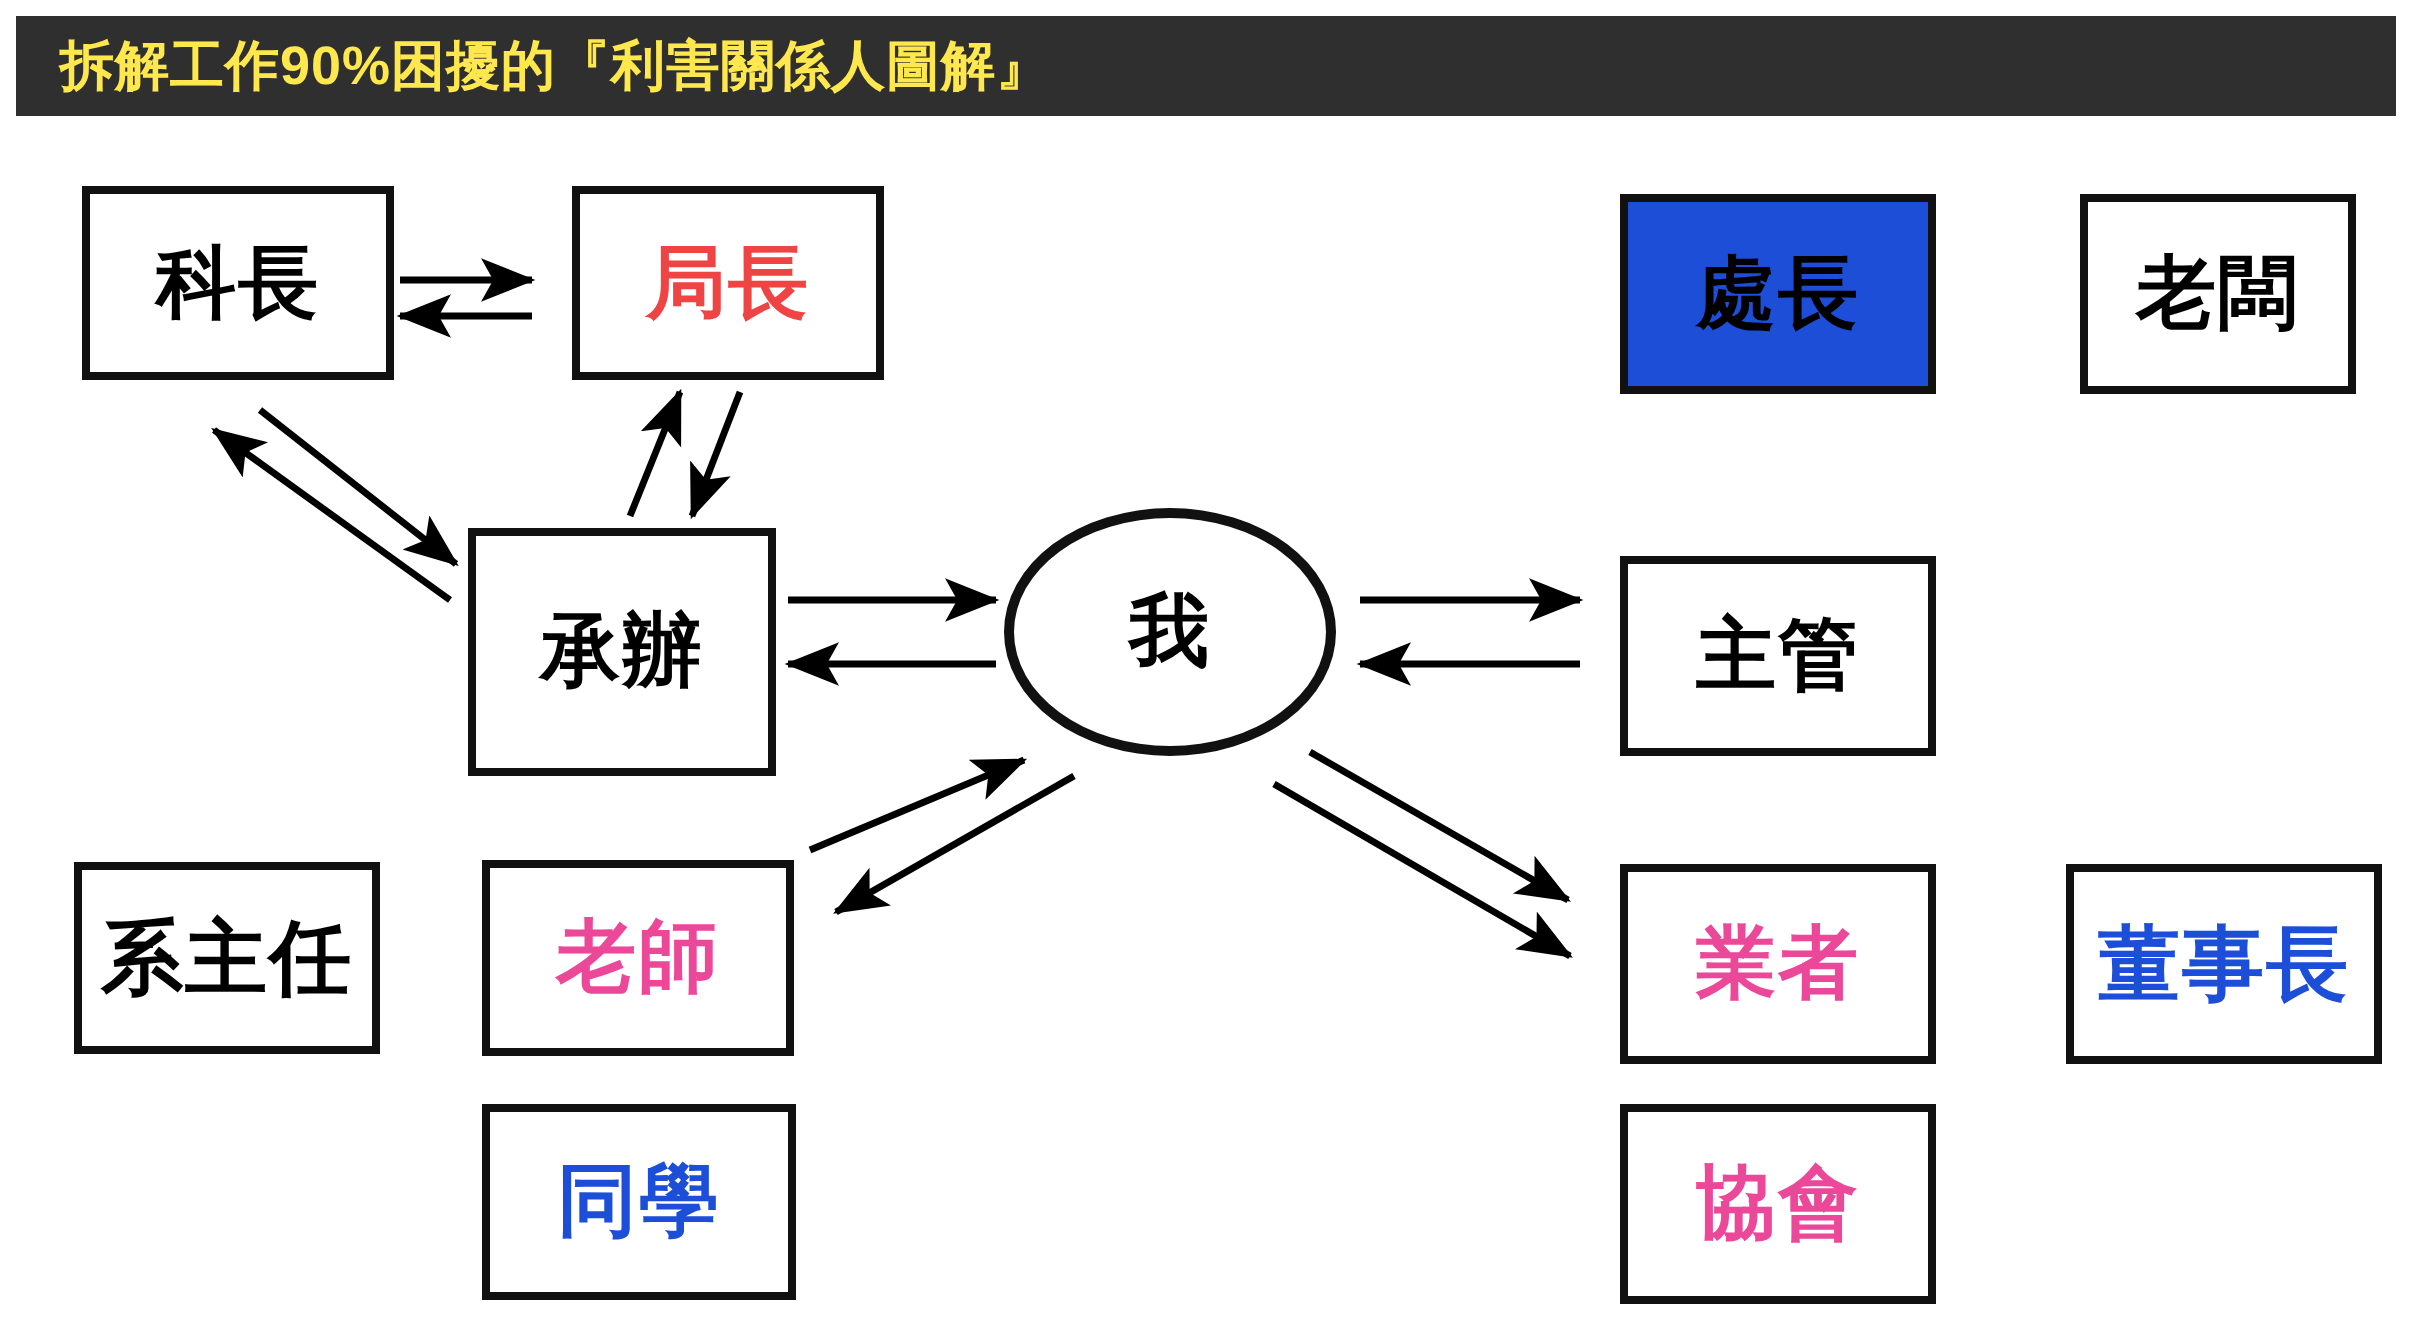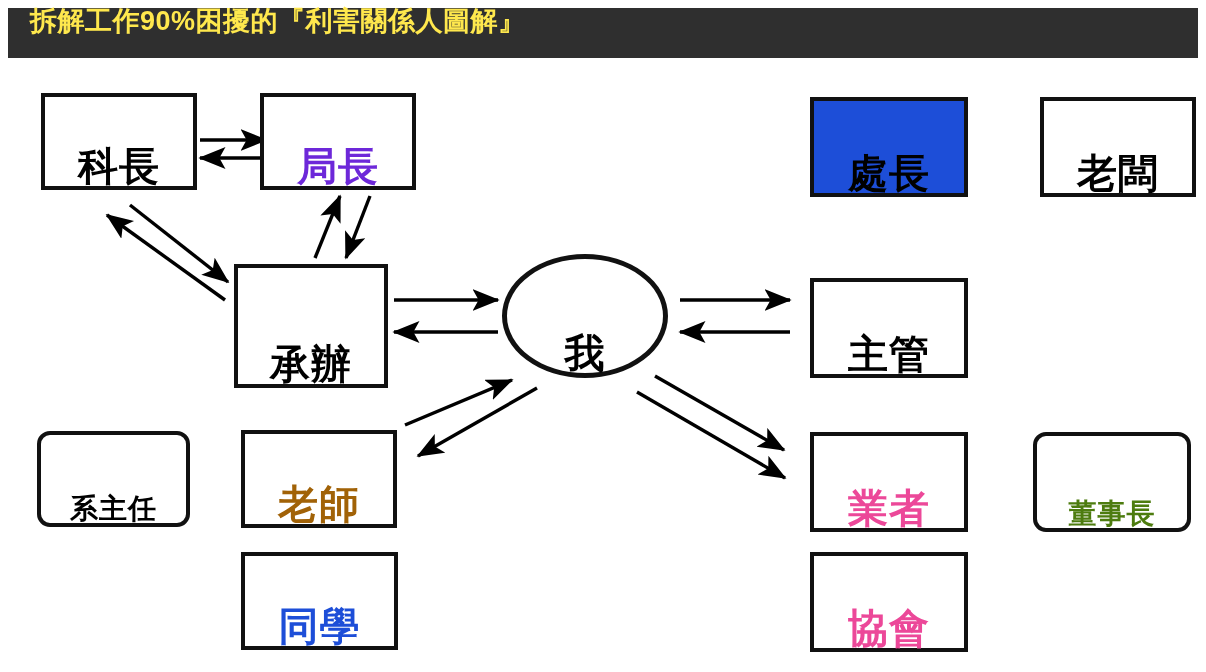--- a/index.html
+++ b/index.html
@@ -11,49 +11,49 @@
     position:relative;
   }
   #stage{position:relative;width:1206px;height:672px;background:#fff;}
 
   
   .title-banner{
     position:absolute;
     left:8px; top:8px;
     width:1190px; height:50px;
     background:#2f2f2f;
-    display:flex; align-items:flex-start;
+    display:flex; align-items:center;
   }
   .title-text{
     color:#ffe84d;
     font-size:27px;
     font-weight:bold;
     letter-spacing:0.5px;
     margin-left:22px;
     white-space:nowrap;
     line-height:1;
   }
 
   
   .node{
     position:absolute;
     box-sizing:border-box;
     background:#ffffff;
     border:4px solid #111111;
     display:flex;
-    align-items:flex-end;
+    align-items:center;
     justify-content:center;
     color:#000;
     font-weight:bold;
     font-size:40px;
     line-height:1;
     letter-spacing:1px;
     white-space:nowrap;
   }
-  .node.small-text{font-size:28px;border-radius:13px;}
+  .node.small-text{font-size:41px;}
   .node.ellipse{
     border-radius:50%;
     border-width:5px;
   }
 
   
   #arrows{
     position:absolute;
     left:0; top:0;
     width:1206px; height:672px;
@@ -90,51 +90,51 @@
         <line x1="537" y1="388" x2="418" y2="456" stroke="#000000"></line>
         <line x1="655" y1="376" x2="784" y2="450" stroke="#000000"></line>
         <line x1="637" y1="392" x2="785" y2="478" stroke="#000000"></line>
       </g>
   </svg>
 
   <div id="node-layer">
       <div class="node" style="left: 41px; top: 93px; width: 156px; height: 97px; border-color: rgb(17, 17, 17); background: rgb(255, 255, 255); color: rgb(0, 0, 0);">
         <span>科長</span>
       </div>
-      <div class="node" style="left: 260px; top: 93px; width: 156px; height: 97px; border-color: rgb(17, 17, 17); background: rgb(255, 255, 255); color: #6d28d9;">
+      <div class="node" style="left: 286px; top: 93px; width: 156px; height: 97px; border-color: rgb(17, 17, 17); background: rgb(255, 255, 255); color: #ef4444;">
         <span>局長</span>
       </div>
       <div class="node" style="left: 234px; top: 264px; width: 154px; height: 124px; border-color: rgb(17, 17, 17); background: rgb(255, 255, 255); color: rgb(0, 0, 0);">
         <span>承辦</span>
       </div>
       <div class="node ellipse" style="left: 502px; top: 254px; width: 166px; height: 124px; border-color: rgb(17, 17, 17); background: rgb(255, 255, 255); color: rgb(0, 0, 0);">
         <span>我</span>
       </div>
       <div class="node" style="left: 810px; top: 97px; width: 158px; height: 100px; border-color: rgb(17, 17, 17); background: #1d4ed8; color: rgb(0, 0, 0);">
         <span>處長</span>
       </div>
-      <div class="node" style="left: 1040px; top: 97px; width: 156px; height: 100px; border-color: rgb(17, 17, 17); background: rgb(255, 255, 255); color: rgb(0, 0, 0);">
+      <div class="node" style="left: 1040px; top: 97px; width: 138px; height: 100px; border-color: rgb(17, 17, 17); background: rgb(255, 255, 255); color: rgb(0, 0, 0);">
         <span>老闆</span>
       </div>
       <div class="node" style="left: 810px; top: 278px; width: 158px; height: 100px; border-color: rgb(17, 17, 17); background: rgb(255, 255, 255); color: rgb(0, 0, 0);">
         <span>主管</span>
       </div>
       <div class="node small-text" style="left: 37px; top: 431px; width: 153px; height: 96px; border-color: rgb(17, 17, 17); background: rgb(255, 255, 255); color: rgb(0, 0, 0);">
         <span>系主任</span>
       </div>
-      <div class="node" style="left: 241px; top: 430px; width: 156px; height: 98px; border-color: rgb(17, 17, 17); background: rgb(255, 255, 255); color: #a16207;">
+      <div class="node" style="left: 241px; top: 430px; width: 156px; height: 98px; border-color: rgb(17, 17, 17); background: rgb(255, 255, 255); color: #ec4899;">
         <span>老師</span>
       </div>
       <div class="node" style="left: 241px; top: 552px; width: 157px; height: 98px; border-color: rgb(17, 17, 17); background: rgb(255, 255, 255); color: #1d4ed8;">
         <span>同學</span>
       </div>
       <div class="node" style="left: 810px; top: 432px; width: 158px; height: 100px; border-color: rgb(17, 17, 17); background: rgb(255, 255, 255); color: #ec4899;">
         <span>業者</span>
       </div>
       <div class="node" style="left: 810px; top: 552px; width: 158px; height: 100px; border-color: rgb(17, 17, 17); background: rgb(255, 255, 255); color: #ec4899;">
         <span>協會</span>
       </div>
-      <div class="node small-text" style="left: 1033px; top: 432px; width: 158px; height: 100px; border-color: rgb(17, 17, 17); background: rgb(255, 255, 255); color: #4d7c0f;">
+      <div class="node small-text" style="left: 1033px; top: 432px; width: 158px; height: 100px; border-color: rgb(17, 17, 17); background: rgb(255, 255, 255); color: #1d4ed8;">
         <span>董事長</span>
       </div>
     </div>
 
 </div>
 
 </body></html>

